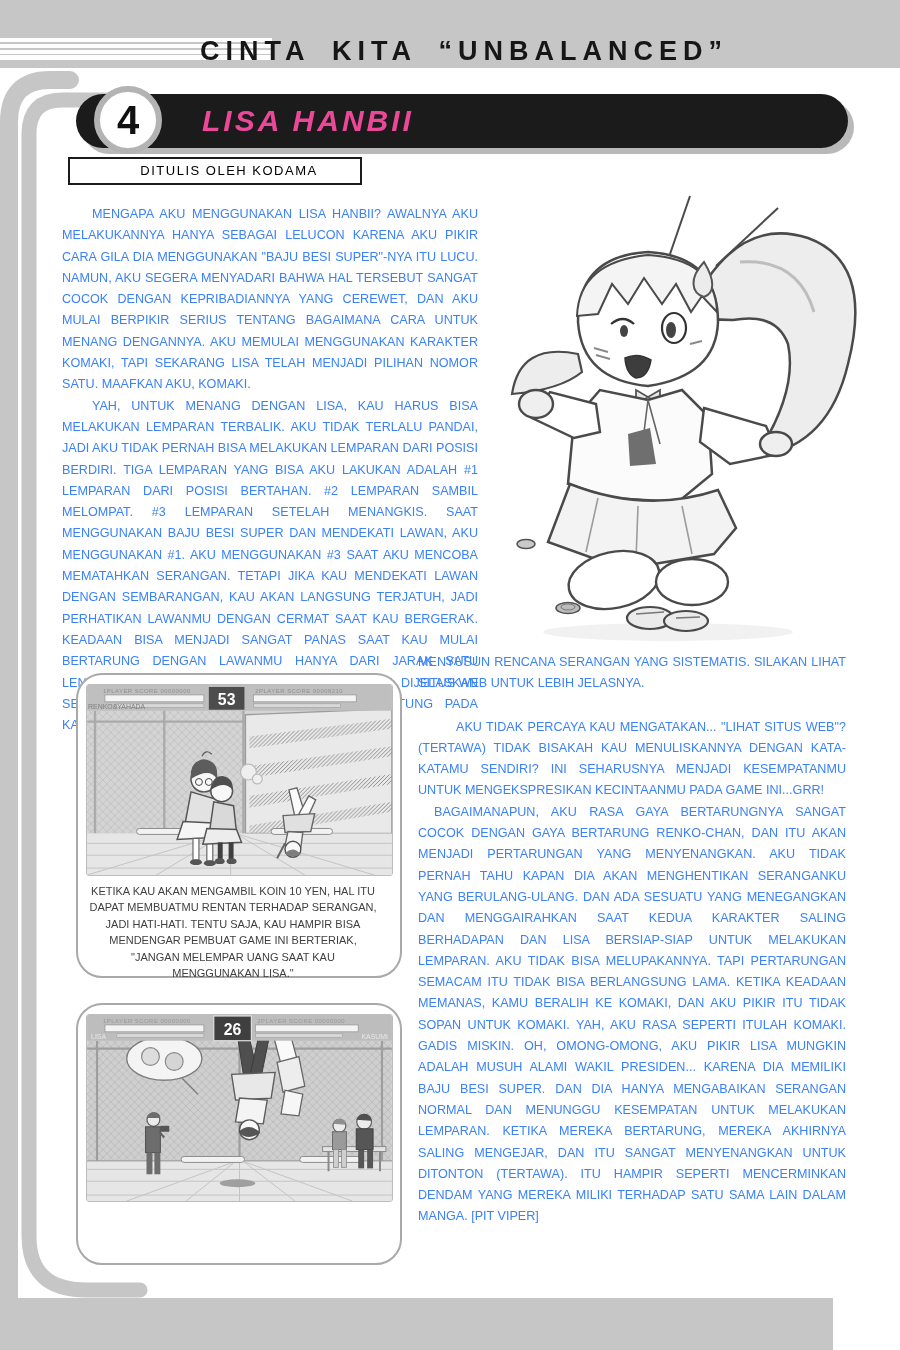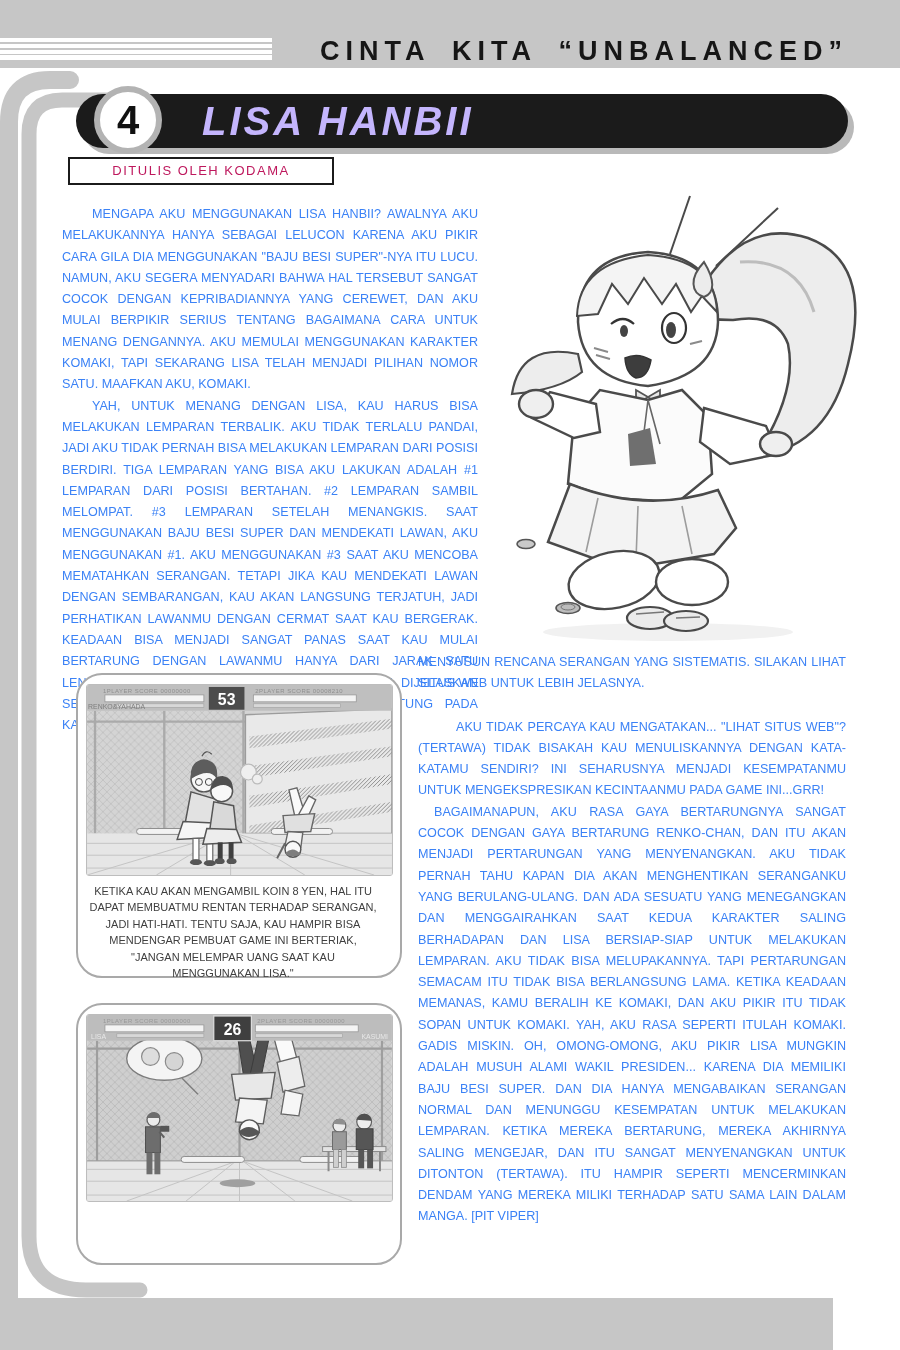--- a/index.html
+++ b/index.html
@@ -4,35 +4,35 @@
 <style>
   html,body{margin:0;padding:0;background:#ffffff;}
   .page{
     position:relative;width:900px;height:1350px;overflow:hidden;
     background:#ffffff;font-family:"Liberation Sans",sans-serif;color:#414141;
   }
   
   .top-band{position:absolute;left:0;top:0;width:900px;height:68px;background:#c6c6c6;z-index:1;}
   .stripes{position:absolute;left:0;top:38px;width:272px;height:22px;
     background:repeating-linear-gradient(to bottom,#ffffff 0 4.4px,#c6c6c6 4.4px 5.8px);z-index:2;}
-  .header-title{position:absolute;left:200px;top:36px;width:648px;text-align:right;
+  .header-title{position:absolute;left:200px;top:36px;width:648px;
     font-size:27px;font-weight:bold;color:#161616;letter-spacing:6px;word-spacing:9px;z-index:2;white-space:nowrap;}
   
   .frame-deco{position:absolute;left:0;top:0;z-index:1;}
   
   .banner{position:absolute;left:76px;top:94px;width:772px;height:54px;background:#1b1b1b;
     border-radius:27px;box-shadow:6px 6px 0 #b9b9b9;z-index:3;}
   .banner-title{position:absolute;left:126px;top:0;height:72px;line-height:54px;
-    color:#c4b5fd;font-size:40px;font-weight:bold;font-style:italic;letter-spacing:3px;white-space:nowrap;}
+    color:#ec4899;font-size:30px;font-weight:bold;font-style:italic;letter-spacing:3px;white-space:nowrap;}
   .chapter-circle{position:absolute;left:94px;top:86px;width:56px;height:56px;background:#ffffff;
     border:6px solid #b3b3b3;border-radius:50%;z-index:4;text-align:center;line-height:56px;
     font-size:40px;font-weight:bold;color:#111;}
   .byline-box{position:absolute;left:68px;top:157px;width:262px;height:24px;background:#ffffff;
     border:2.5px solid #1b1b1b;z-index:4;text-align:center;line-height:24px;font-size:13px;
-    letter-spacing:1.5px;color:#be185d;}
+    letter-spacing:1.5px;color:#000000;padding-left:28px;}
   
   .col{position:absolute;z-index:2;font-size:12.6px;line-height:21.3px;text-align:justify;color:#3b82f6;}
   .left-col{left:62px;top:204px;width:416px;}
   .right-col{left:418px;top:652px;width:428px;}
   .col p{margin:0;}
   p.ind-lg{text-indent:30px;}
   p.ind-md{text-indent:16px;}
   p.ind-xl{text-indent:38px;}
   p.gap-before{margin-top:22px;}
   
@@ -197,21 +197,21 @@
       <text x="16" y="8" font-size="6" fill="#8f8f8f" letter-spacing="0.5">1PLAYER  SCORE  00000000</text>
       <rect x="18" y="10" width="100" height="7" fill="#f4f4f4" stroke="#979797" stroke-width="0.8"></rect>
       <rect x="30" y="19" width="88" height="3.5" fill="#d8d8d8" stroke="#a0a0a0" stroke-width="0.6"></rect>
       <text x="1" y="24" font-size="7" fill="#7e7e7e">RENKO&amp;YAHADA</text>
       <rect x="123" y="2" width="36" height="23" fill="#4c4c4c"></rect>
       <text x="141" y="20" font-size="16" font-weight="bold" fill="#ffffff" text-anchor="middle">53</text>
       <text x="170" y="8" font-size="6" fill="#8f8f8f" letter-spacing="0.5">2PLAYER  SCORE  00008210</text>
       <rect x="168" y="10" width="104" height="7" fill="#f4f4f4" stroke="#979797" stroke-width="0.8"></rect>
       <rect x="168" y="19" width="88" height="3.5" fill="#d8d8d8" stroke="#a0a0a0" stroke-width="0.6"></rect>
     </svg>
-    <div class="caption">KETIKA KAU AKAN MENGAMBIL KOIN 8 YEN, HAL ITU DAPAT MEMBUATMU RENTAN TERHADAP SERANGAN, JADI HATI-HATI. TENTU SAJA, KAU HAMPIR BISA MENDENGAR PEMBUAT GAME INI BERTERIAK, "JANGAN MELEMPAR UANG SAAT KAU MENGGUNAKAN LISA."</div>
+    <div class="caption">KETIKA KAU AKAN MENGAMBIL KOIN 10 YEN, HAL ITU DAPAT MEMBUATMU RENTAN TERHADAP SERANGAN, JADI HATI-HATI. TENTU SAJA, KAU HAMPIR BISA MENDENGAR PEMBUAT GAME INI BERTERIAK, "JANGAN MELEMPAR UANG SAAT KAU MENGGUNAKAN LISA."</div>
   </div>
 
   <div class="panel panel-2">
     <svg class="shot" width="305" height="186" viewBox="0 0 308 188">
       <defs>
         <pattern id="fence2" width="8" height="8" patternUnits="userSpaceOnUse">
           <path d="M0,8 L8,0 M0,0 L8,8" stroke="#b0b0b0" stroke-width="0.6"></path>
         </pattern>
       </defs>
       <rect x="0" y="0" width="308" height="188" fill="#cfcfcf"></rect>

